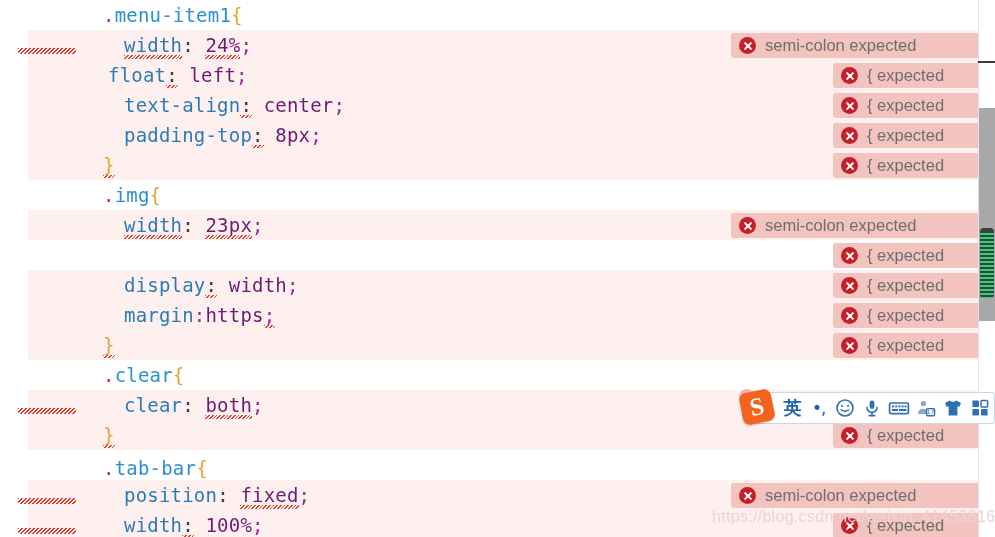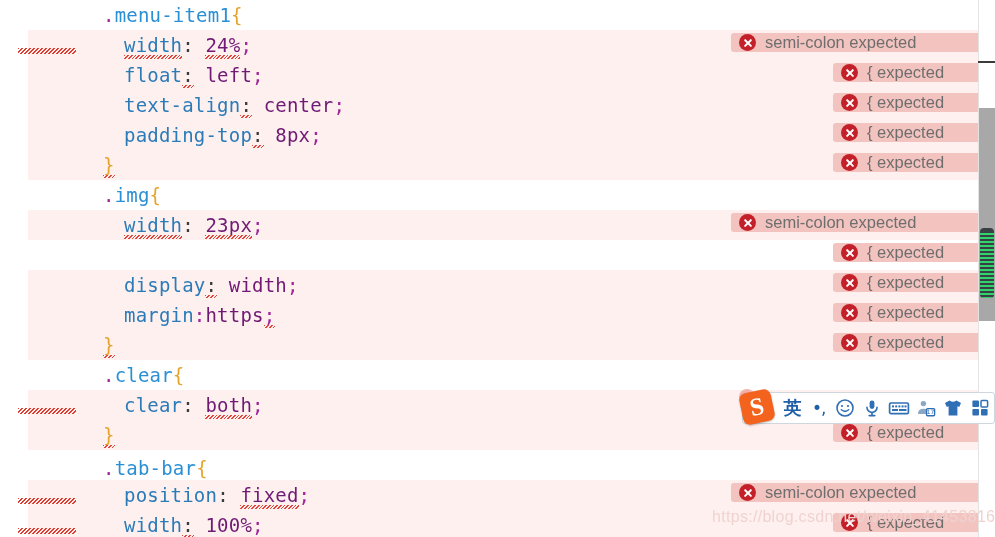--- a/index.html
+++ b/index.html
@@ -80,21 +80,21 @@
     height: 6px;
     background-image:
       repeating-linear-gradient(135deg,
         #e03b2f 0px, #e03b2f 1.3px,
         transparent 1.3px, transparent 2.8px);
   }
 
   
   .badge {
     position: absolute;
-    height: 19px;
+    height: 25px;
     display: flex;
     align-items: center;
     gap: 9px;
     padding: 0 11px 0 8px;
     background: #f2c3bf;
     border-radius: 3px;
     box-sizing: border-box;
   }
   .badge .bicon {
     flex: 0 0 auto;
@@ -271,21 +271,21 @@
 <div id="app">
 
   <div class="editor" id="editor">
       <div class="row ok" style="top: 0px;">
         <div class="code" style="left: 75px;"><span class="t-dot">.</span><span class="t-sel">menu-item1</span><span class="t-brace">{</span></div>
       </div>
       <div class="row err" style="top: 30px;">
         <div class="code" style="left: 96px;"><span class="t-prop sq">width</span><span class="t-colon">:</span><span class=""> </span><span class="t-val sq">24%</span><span class="t-punc">;</span></div>
       </div>
       <div class="row err" style="top: 60px;">
-        <div class="code" style="left: 96px; text-align: right;"><span class="t-prop">float</span><span class="t-colon sq sq-sm">:</span><span class=""> </span><span class="t-val">left</span><span class="t-punc">;</span></div>
+        <div class="code" style="left: 80px; text-align: right;"><span class="t-prop">float</span><span class="t-colon sq sq-sm">:</span><span class=""> </span><span class="t-val">left</span><span class="t-punc">;</span></div>
       </div>
       <div class="row err" style="top: 90px;">
         <div class="code" style="left: 96px;"><span class="t-prop">text-align</span><span class="t-colon sq sq-sm">:</span><span class=""> </span><span class="t-val">center</span><span class="t-punc">;</span></div>
       </div>
       <div class="row err" style="top: 120px;">
         <div class="code" style="left: 96px;"><span class="t-prop">padding-top</span><span class="t-colon sq sq-sm">:</span><span class=""> </span><span class="t-val">8px</span><span class="t-punc">;</span></div>
       </div>
       <div class="row err" style="top: 150px;">
         <div class="code" style="left: 75px;"><span class="t-brace sq sq-sm">}</span></div>
       </div>

